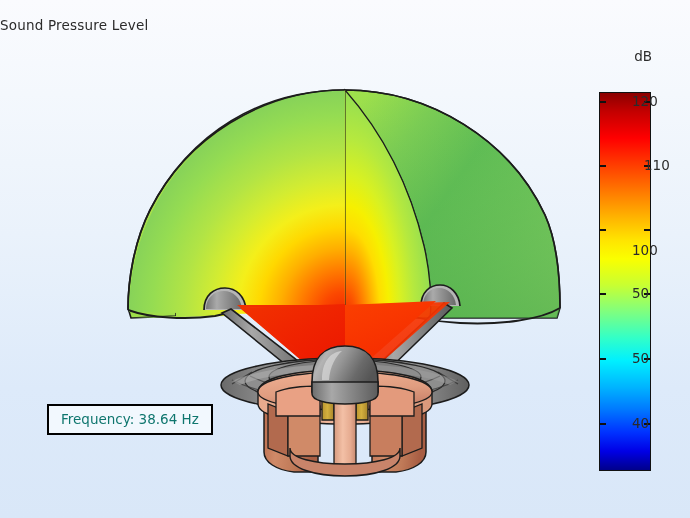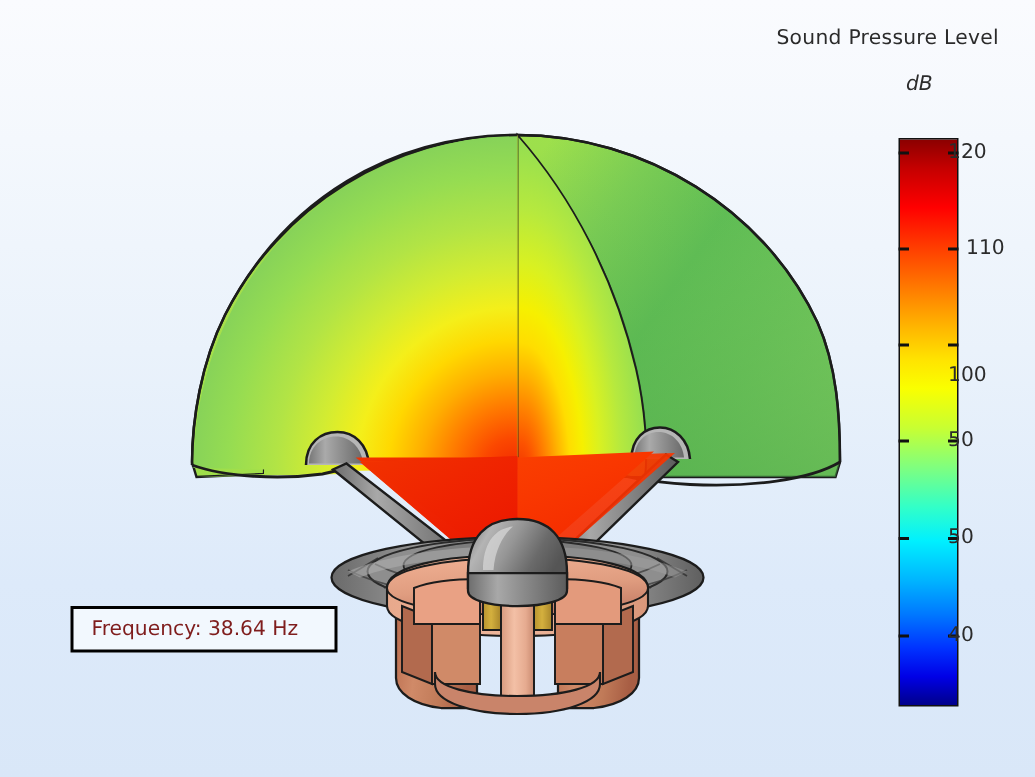--- a/index.html
+++ b/index.html
@@ -9,30 +9,30 @@
     background:#ffffff;
   }
   #stage{
     position:relative;width:690px;height:518px;
     background:linear-gradient(to bottom,#fafbfe 0%,#f4f8fd 18%,#eaf2fb 45%,#ddeafa 75%,#d9e7f8 100%);
     overflow:hidden;
   }
 
   
   #title{
-    position:absolute;left:0;top:17px;width:666px;text-align:right;
+    position:absolute;left:0;top:17px;width:666px;text-align:left;
     font-size:13.5px;color:#2b2b2b;letter-spacing:.2px;
   }
 
   
   #cbar-unit{
-    position:absolute;left:604px;top:48px;width:48px;text-align:left;
-    font-size:13.5px;color:#2b2b2b;font-style:italic;
-  }
-  #cbar-wrap{position:absolute;left:599px;top:92px;width:40px;height:379px;}
+    position:absolute;left:604px;top:48px;width:48px;text-align:right;
+    font-size:13.5px;color:#2b2b2b;
+  }
+  #cbar-wrap{position:absolute;left:599px;top:92px;width:40px;height:379px;padding-left:12px;}
   #cbar{
     position:absolute;left:0;top:0;width:100%;height:100%;
     border:1.6px solid #111;box-sizing:border-box;
     background:linear-gradient(to bottom,
       #8b0000 0%,
       #c40000 5%,
       #ff0000 12%,
       #ff3c00 19%,
       #ff7800 26%,
       #ffb400 33%,
@@ -52,23 +52,23 @@
   .tickmark.left{left:0;width:7px;}
   .tickmark.right{right:0;width:7px;}
   .ticklabel{
     position:absolute;left:33px;font-size:13.5px;color:#2b2b2b;
     transform:translateY(-50%);white-space:nowrap;
   }
 
   
   #freq-box{
     position:absolute;left:47px;top:404px;
-    padding:5px 24px 6px 12px;
+    padding:5px 12px 6px 12px;
     background:#f2f8fe;border:2px solid #000;
-    font-size:13.5px;color:#7f1d1d;white-space:nowrap;
+    font-size:13.5px;color:#0f766e;white-space:nowrap;
   }
 
   
   #model{position:absolute;left:0;top:0;width:690px;height:518px;}
   #model svg{display:block;}
 </style>
 </head>
 <body>
 
 <div id="stage">

